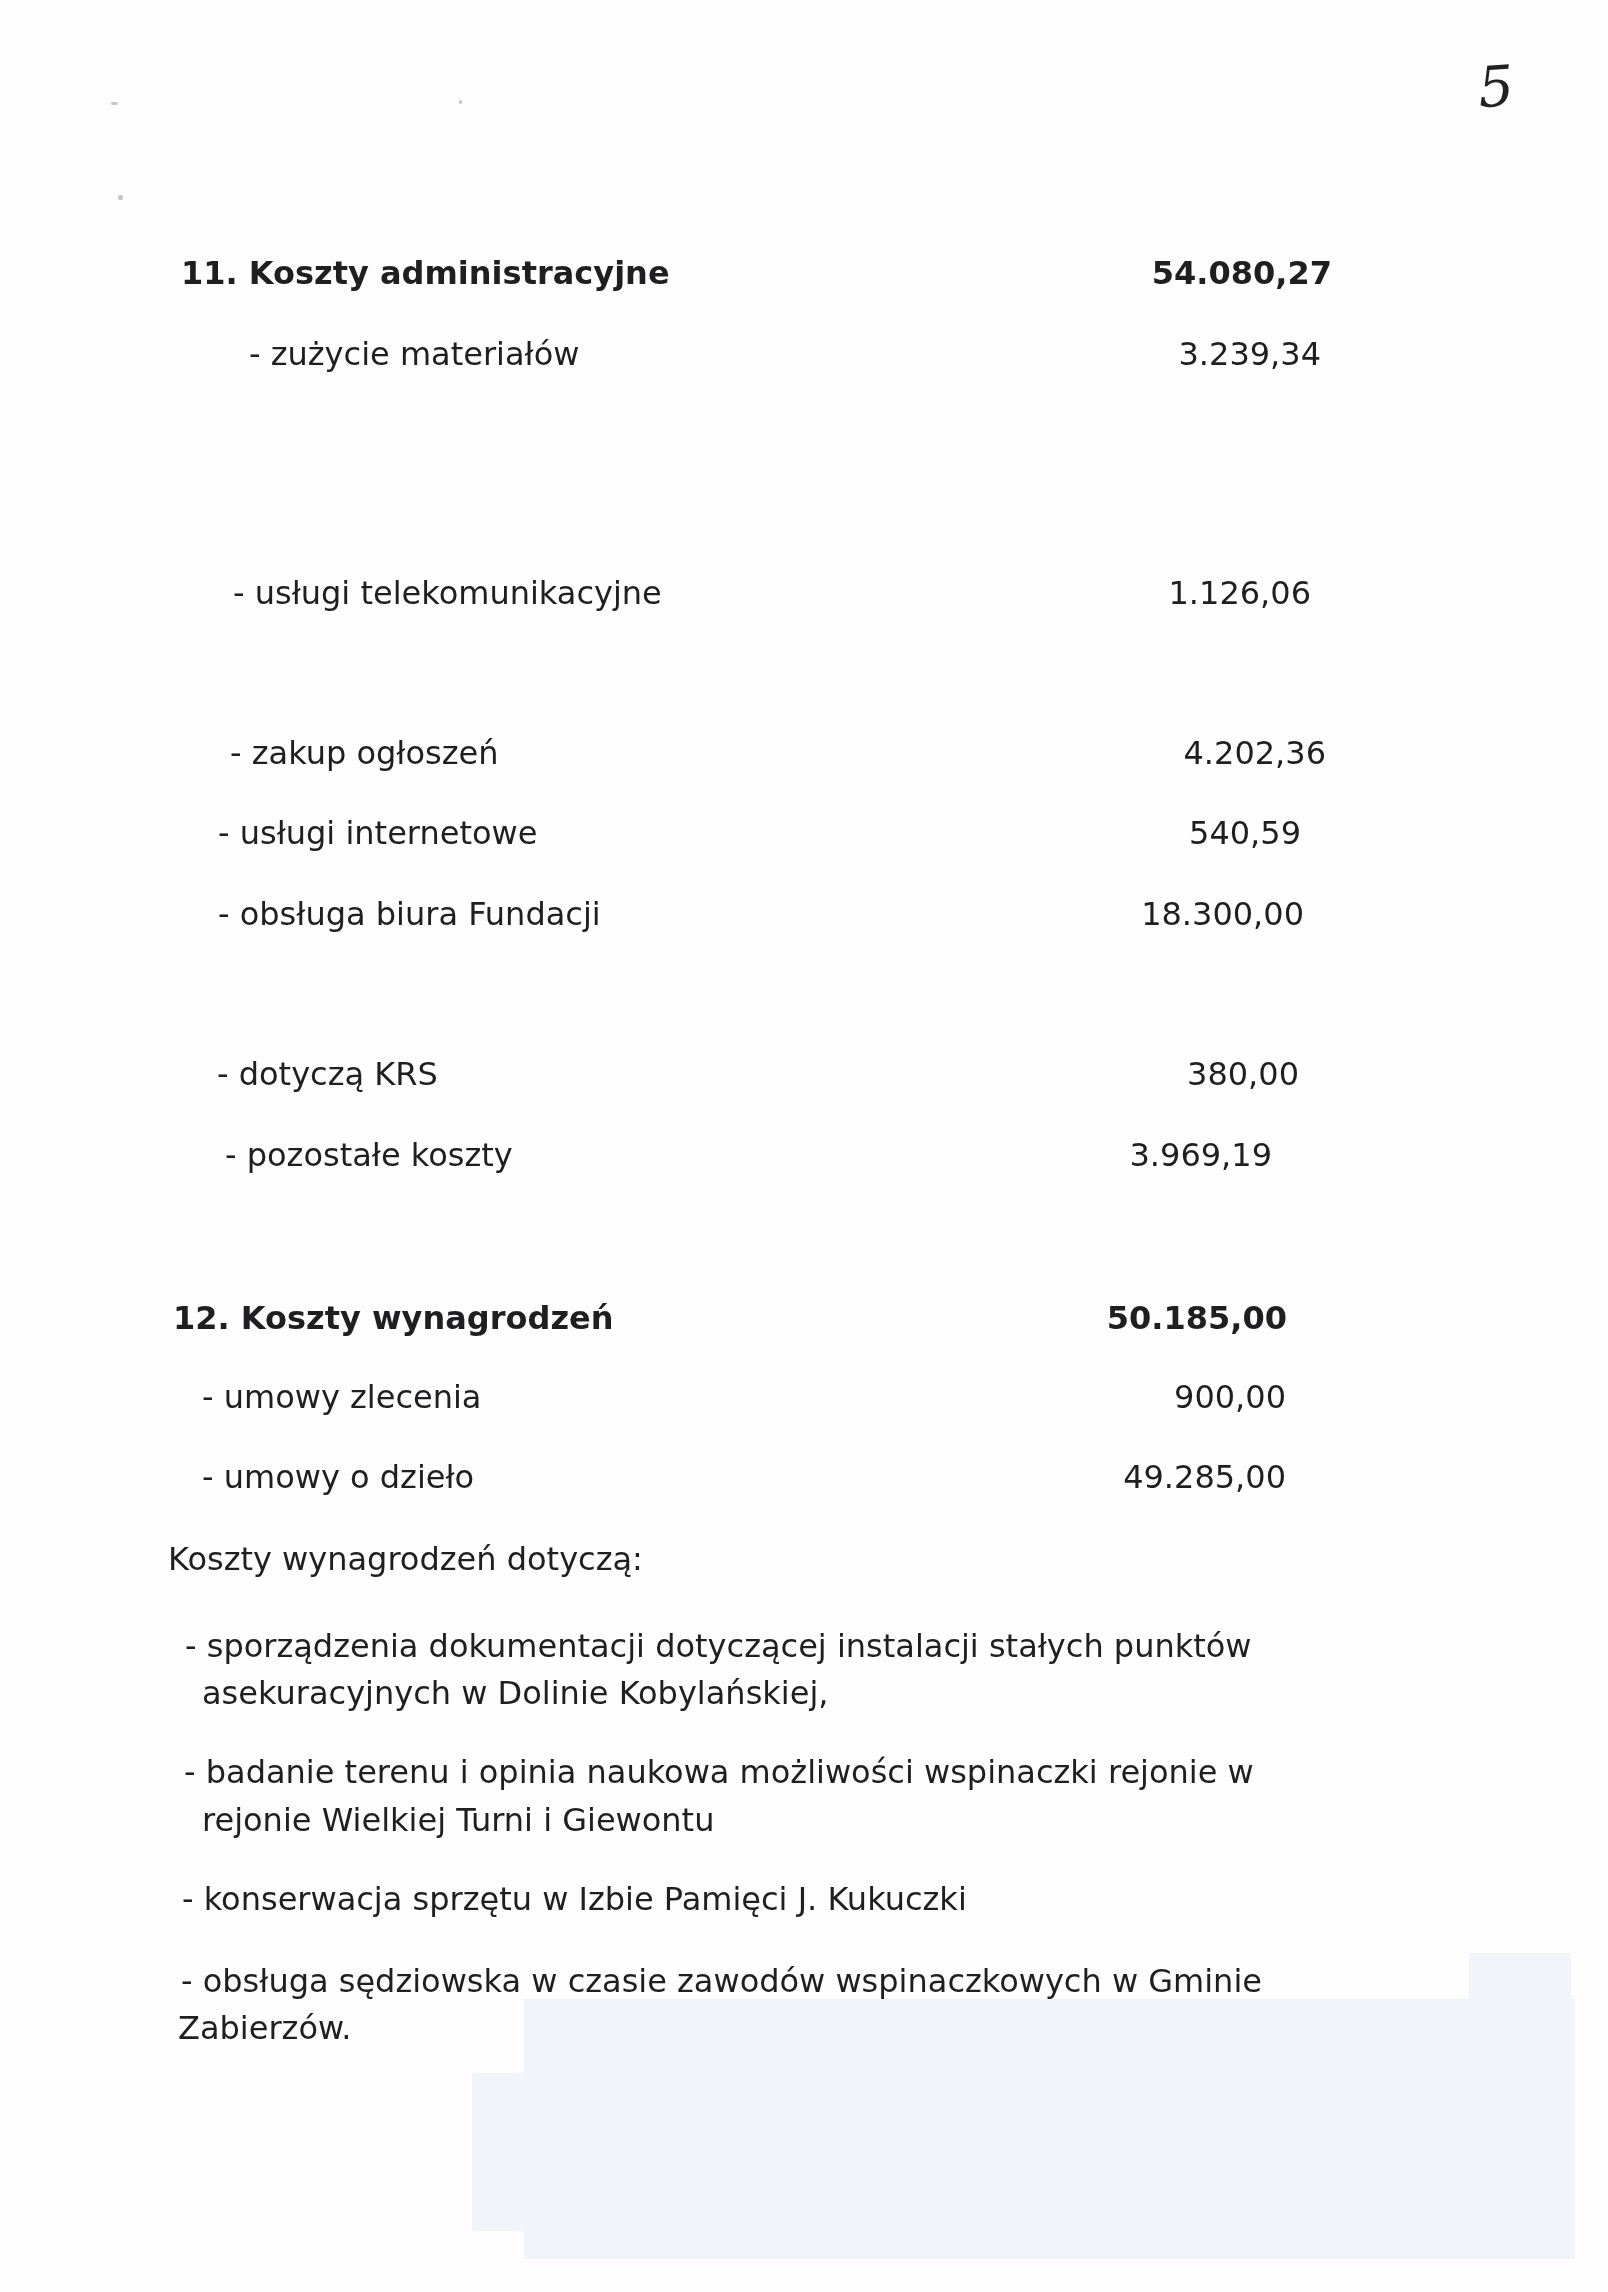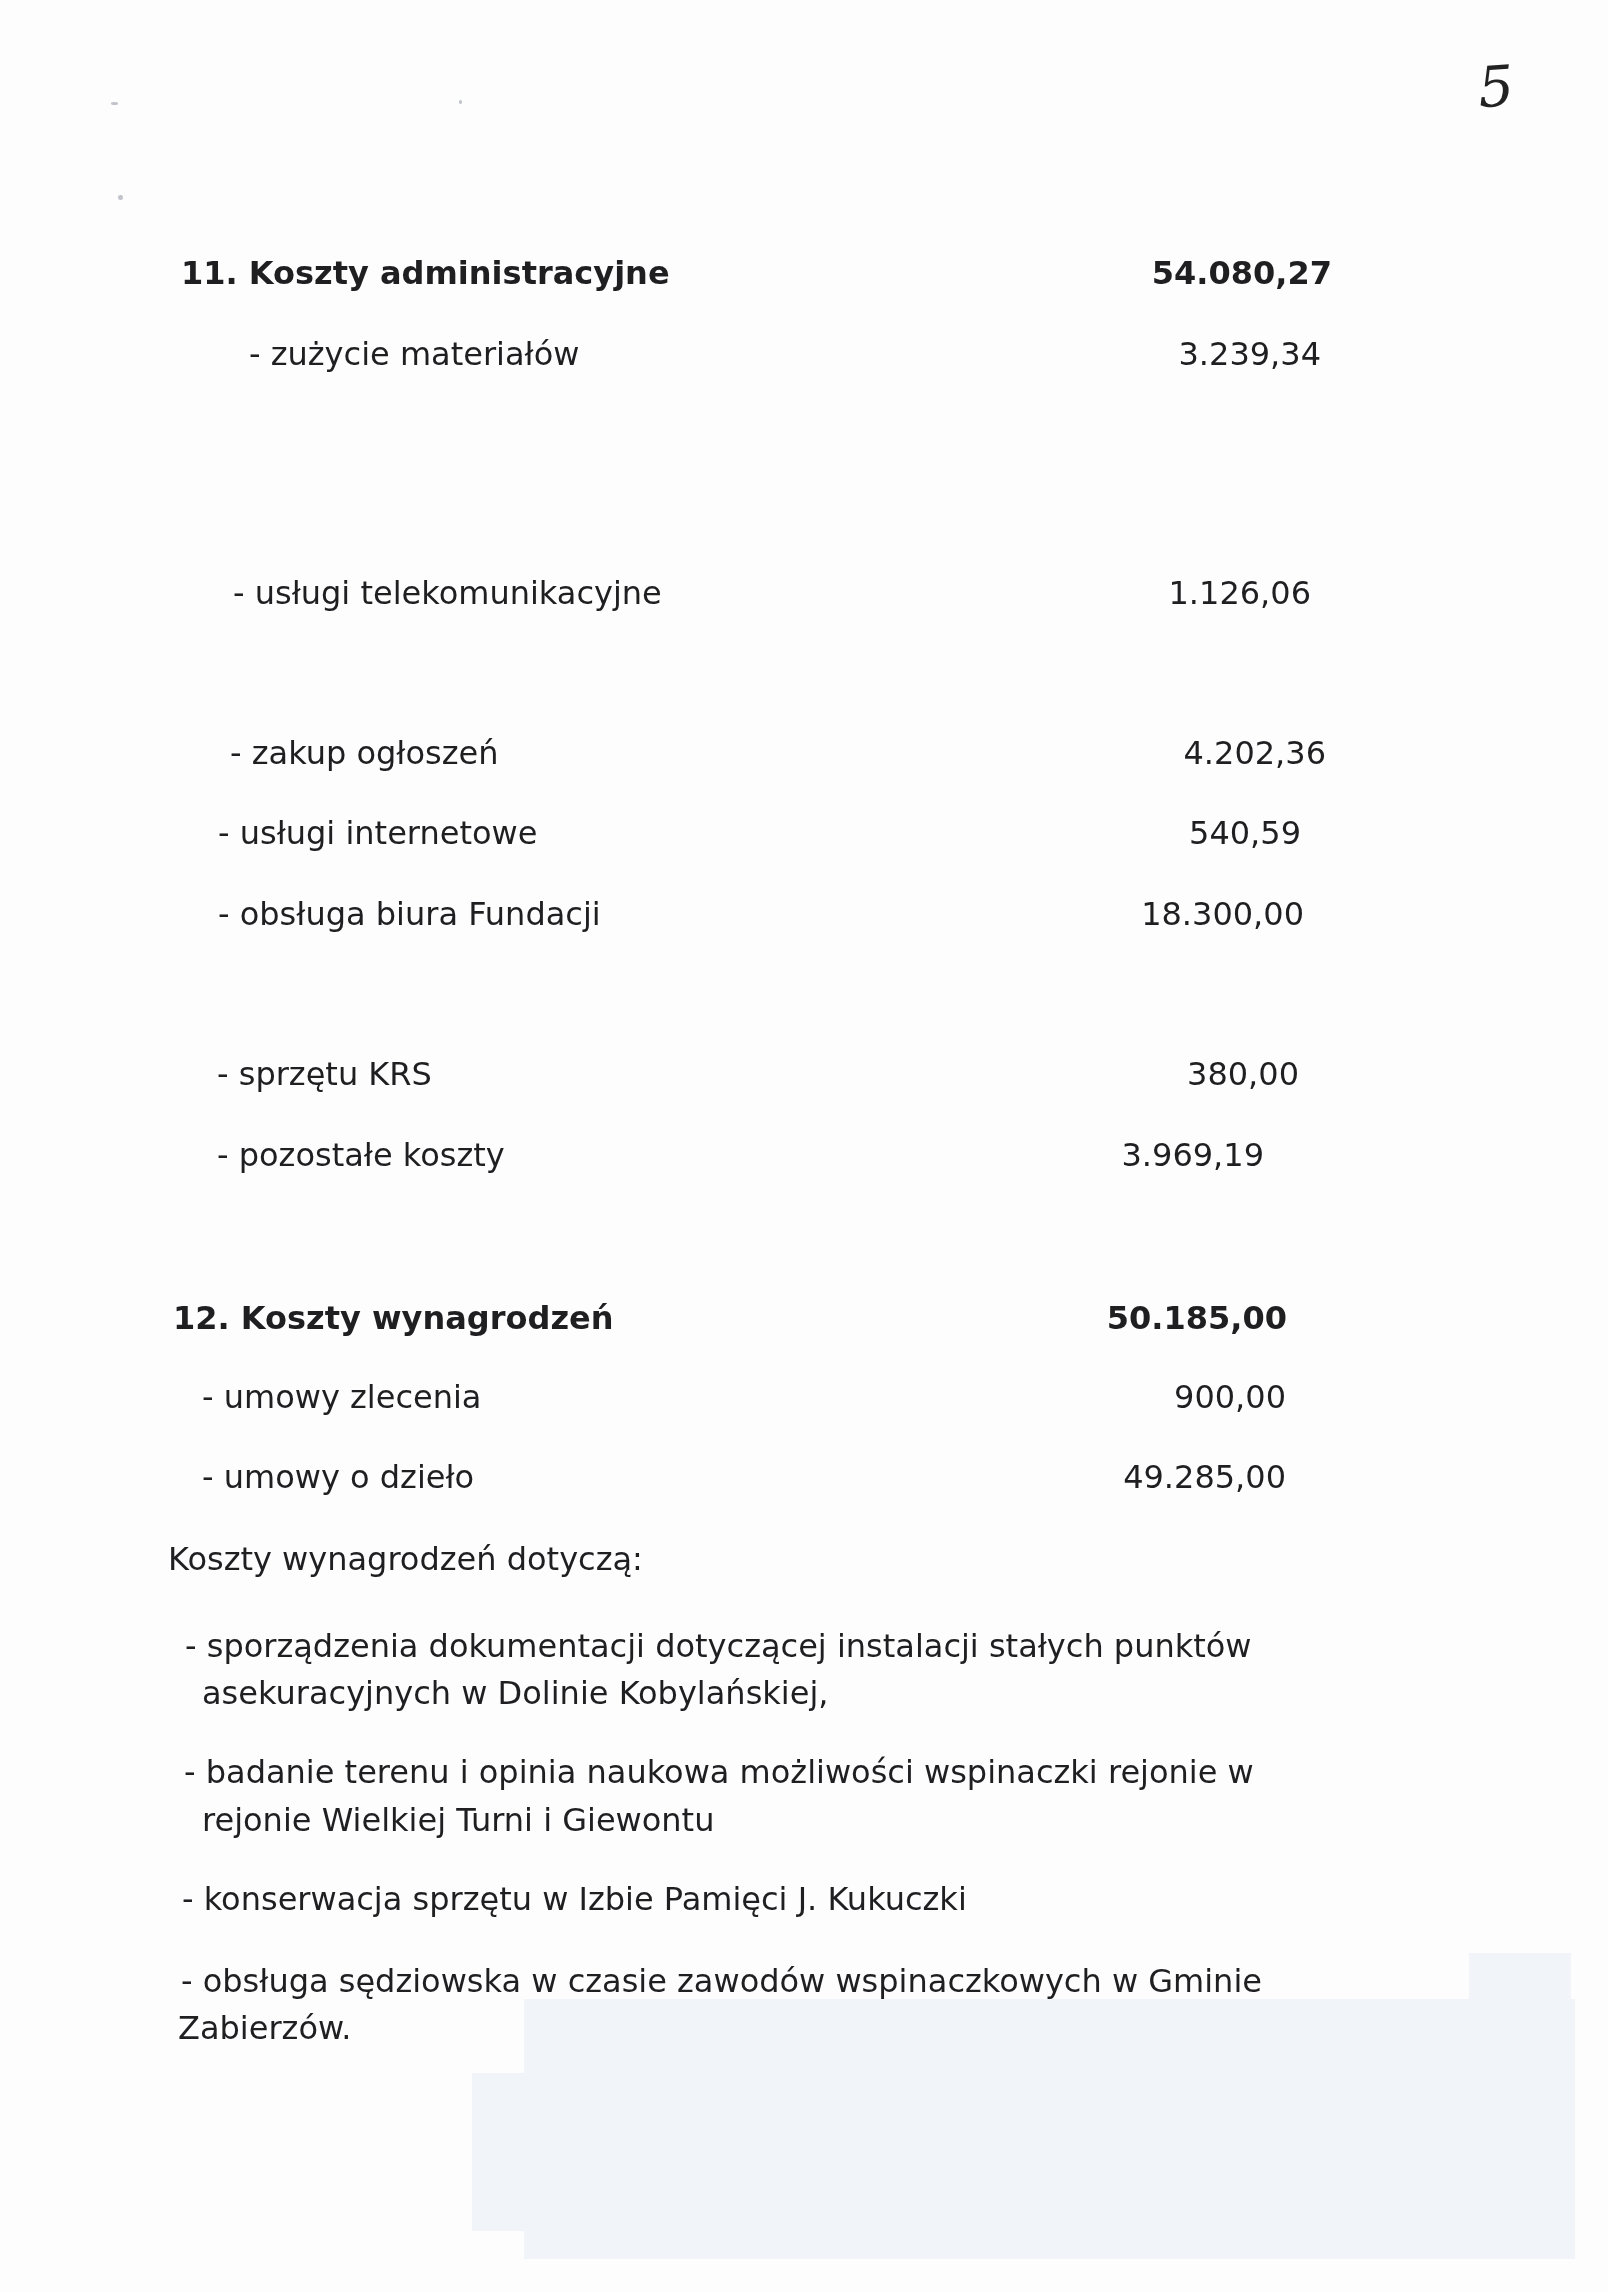--- a/index.html
+++ b/index.html
@@ -53,24 +53,24 @@
   </div>
   <div class="row" style="left:0;top:813px;width:1608px;">
     <span class="label" style="left:218px;">- usługi internetowe</span>
     <span class="amount" style="right:307px;">540,59</span>
   </div>
   <div class="row" style="left:0;top:894px;width:1608px;">
     <span class="label" style="left:218px;">- obsługa biura Fundacji</span>
     <span class="amount" style="right:304px;">18.300,00</span>
   </div>
   <div class="row" style="left:0;top:1054px;width:1608px;">
-    <span class="label" style="left:217px;">- sprzętu KRS</span>
+    <span class="label" style="left:217px;">- dotyczą KRS</span>
     <span class="amount" style="right:309px;">380,00</span>
   </div>
-  <div class="row" style="left:0;top:1135px;width:1576px;">
+  <div class="row" style="left:8px;top:1135px;width:1576px;">
     <span class="label" style="left:217px;">- pozostałe koszty</span>
     <span class="amount" style="right:312px;">3.969,19</span>
   </div>
 
   <div class="row" style="left:0;top:1298px;width:1608px;">
     <span class="label bold" style="left:173px;">12. Koszty wynagrodzeń</span>
     <span class="amount bold" style="right:321px;">50.185,00</span>
   </div>
   <div class="row" style="left:0;top:1377px;width:1608px;">
     <span class="label" style="left:202px;">- umowy zlecenia</span>

